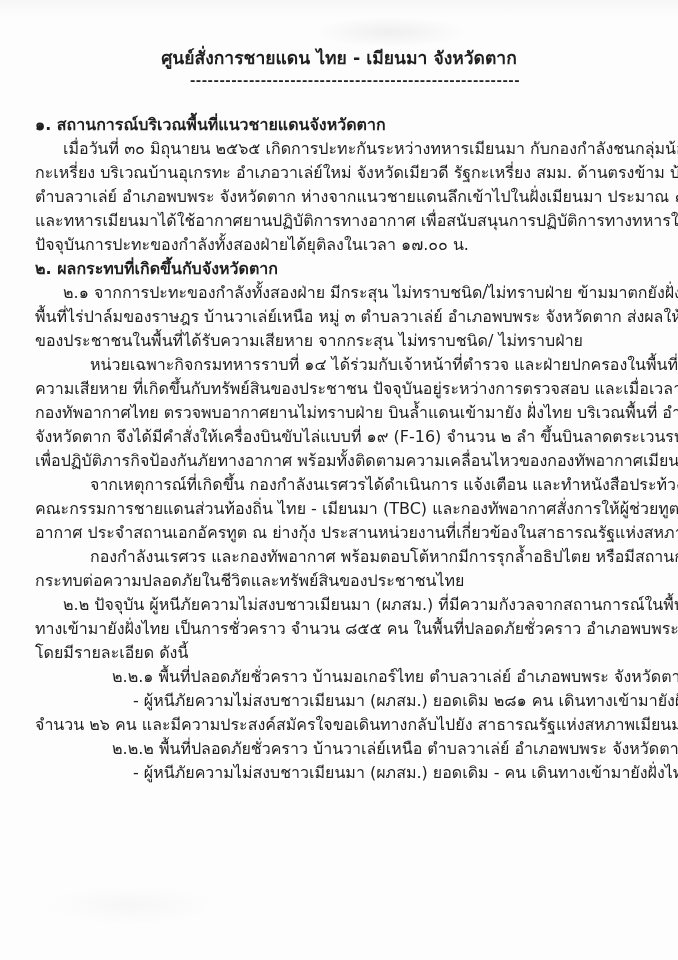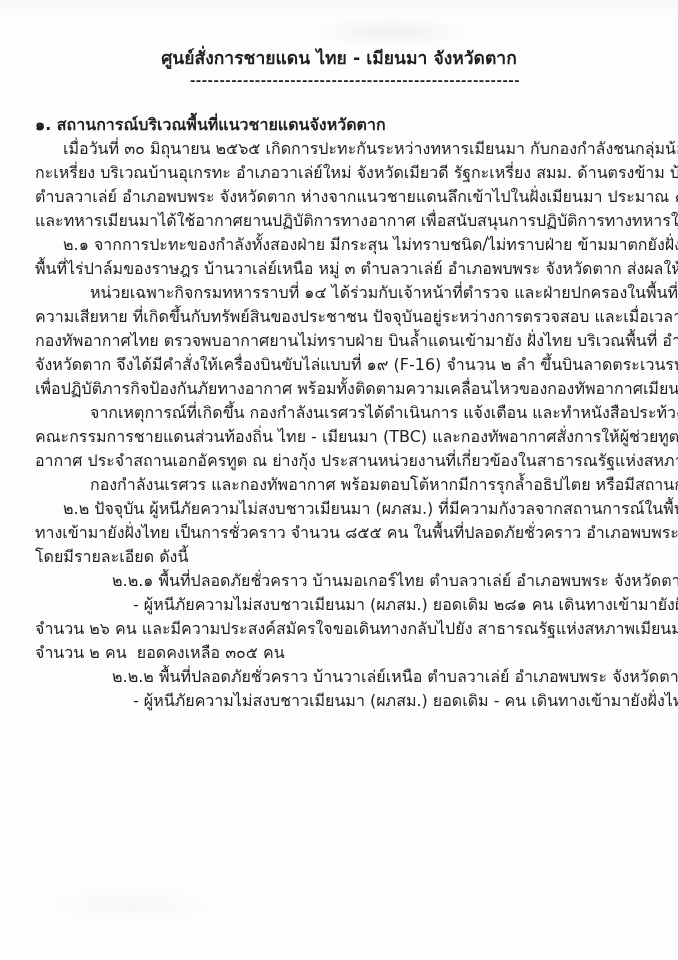--- a/index.html
+++ b/index.html
@@ -65,34 +65,37 @@
   <div class="header">
     <div class="h-line">ศูนย์สั่งการชายแดน ไทย - เมียนมา จังหวัดตาก</div>
     <div class="divider">--------------------------------------------------------</div>
   </div>
   <div class="body">
       <div class="line ind0 bold">๑. สถานการณ์บริเวณพื้นที่แนวชายแดนจังหวัดตาก</div>
       <div class="line ind1">เมื่อวันที่ ๓๐ มิถุนายน ๒๕๖๕ เกิดการปะทะกันระหว่างทหารเมียนมา กับกองกำลังชนกลุ่มน้อยเชื้อสาย</div>
       <div class="line ind0">กะเหรี่ยง บริเวณบ้านอุเกรทะ อำเภอวาเล่ย์ใหม่ จังหวัดเมียวดี รัฐกะเหรี่ยง สมม. ด้านตรงข้าม บ้านวาเล่ย์ใต้</div>
       <div class="line ind0">ตำบลวาเล่ย์ อำเภอพบพระ จังหวัดตาก ห่างจากแนวชายแดนลึกเข้าไปในฝั่งเมียนมา ประมาณ ๑ กม.</div>
       <div class="line ind0">และทหารเมียนมาได้ใช้อากาศยานปฏิบัติการทางอากาศ เพื่อสนับสนุนการปฏิบัติการทางทหารในพื้นที่</div>
+      <div class="line ind0">ปัจจุบันการปะทะของกำลังทั้งสองฝ่ายได้ยุติลงในเวลา ๑๗.๐๐ น.</div>
+      <div class="line ind0 bold">๒. ผลกระทบที่เกิดขึ้นกับจังหวัดตาก</div>
       <div class="line ind1">๒.๑ จากการปะทะของกำลังทั้งสองฝ่าย มีกระสุน ไม่ทราบชนิด/ไม่ทราบฝ่าย ข้ามมาตกยังฝั่งไทย บริเวณ</div>
       <div class="line ind0">พื้นที่ไร่ปาล์มของราษฎร บ้านวาเล่ย์เหนือ หมู่ ๓ ตำบลวาเล่ย์ อำเภอพบพระ จังหวัดตาก ส่งผลให้ยานพาหนะ</div>
+      <div class="line ind0">ของประชาชนในพื้นที่ได้รับความเสียหาย จากกระสุน ไม่ทราบชนิด/ ไม่ทราบฝ่าย</div>
       <div class="line ind2">หน่วยเฉพาะกิจกรมทหารราบที่ ๑๔ ได้ร่วมกับเจ้าหน้าที่ตำรวจ และฝ่ายปกครองในพื้นที่ เข้าตรวจสอบ</div>
       <div class="line ind0">ความเสียหาย ที่เกิดขึ้นกับทรัพย์สินของประชาชน ปัจจุบันอยู่ระหว่างการตรวจสอบ และเมื่อเวลา ๑๑.๕๙ น.</div>
       <div class="line ind0">กองทัพอากาศไทย ตรวจพบอากาศยานไม่ทราบฝ่าย บินล้ำแดนเข้ามายัง ฝั่งไทย บริเวณพื้นที่ อำเภอพบพระ</div>
       <div class="line ind0">จังหวัดตาก จึงได้มีคำสั่งให้เครื่องบินขับไล่แบบที่ ๑๙ (F-16) จำนวน ๒ ลำ ขึ้นบินลาดตระเวนรบในบริเวณดังกล่าว</div>
       <div class="line ind0">เพื่อปฏิบัติภารกิจป้องกันภัยทางอากาศ พร้อมทั้งติดตามความเคลื่อนไหวของกองทัพอากาศเมียนมาอย่างต่อเนื่อง</div>
       <div class="line ind2">จากเหตุการณ์ที่เกิดขึ้น กองกำลังนเรศวรได้ดำเนินการ แจ้งเตือน และทำหนังสือประท้วงไปยัง</div>
       <div class="line ind0">คณะกรรมการชายแดนส่วนท้องถิ่น ไทย - เมียนมา (TBC) และกองทัพอากาศสั่งการให้ผู้ช่วยทูตฝ่ายทหาร</div>
       <div class="line ind0">อากาศ ประจำสถานเอกอัครทูต ณ ย่างกุ้ง ประสานหน่วยงานที่เกี่ยวข้องในสาธารณรัฐแห่งสหภาพเมียนมา</div>
       <div class="line ind2">กองกำลังนเรศวร และกองทัพอากาศ พร้อมตอบโต้หากมีการรุกล้ำอธิปไตย หรือมีสถานการณ์ที่ส่งผล</div>
+      <div class="line ind0">กระทบต่อความปลอดภัยในชีวิตและทรัพย์สินของประชาชนไทย</div>
       <div class="line ind1">๒.๒ ปัจจุบัน ผู้หนีภัยความไม่สงบชาวเมียนมา (ผภสม.) ที่มีความกังวลจากสถานการณ์ในพื้นที่ได้เดิน</div>
       <div class="line ind0">ทางเข้ามายังฝั่งไทย เป็นการชั่วคราว จำนวน ๘๕๕ คน ในพื้นที่ปลอดภัยชั่วคราว อำเภอพบพระ จำนวน ๒ แห่ง</div>
       <div class="line ind0">โดยมีรายละเอียด ดังนี้</div>
       <div class="line ind3">๒.๒.๑ พื้นที่ปลอดภัยชั่วคราว บ้านมอเกอร์ไทย ตำบลวาเล่ย์ อำเภอพบพระ จังหวัดตาก</div>
       <div class="line ind4">- ผู้หนีภัยความไม่สงบชาวเมียนมา (ผภสม.) ยอดเดิม ๒๘๑ คน เดินทางเข้ามายังฝั่งไทย</div>
       <div class="line ind0">จำนวน ๒๖ คน และมีความประสงค์สมัครใจขอเดินทางกลับไปยัง สาธารณรัฐแห่งสหภาพเมียนมา (สมม.)</div>
-      <div class="line ind0">จำนวน ๒ คน  ยอดคงเหลือ ๓๐๕ คน</div>
       <div class="line ind3">๒.๒.๒ พื้นที่ปลอดภัยชั่วคราว บ้านวาเล่ย์เหนือ ตำบลวาเล่ย์ อำเภอพบพระ จังหวัดตาก</div>
       <div class="line ind4">- ผู้หนีภัยความไม่สงบชาวเมียนมา (ผภสม.) ยอดเดิม - คน เดินทางเข้ามายังฝั่งไทย จำนวน ๕๕๐ คน</div>
     </div>
 </div>
 
 </body></html>

